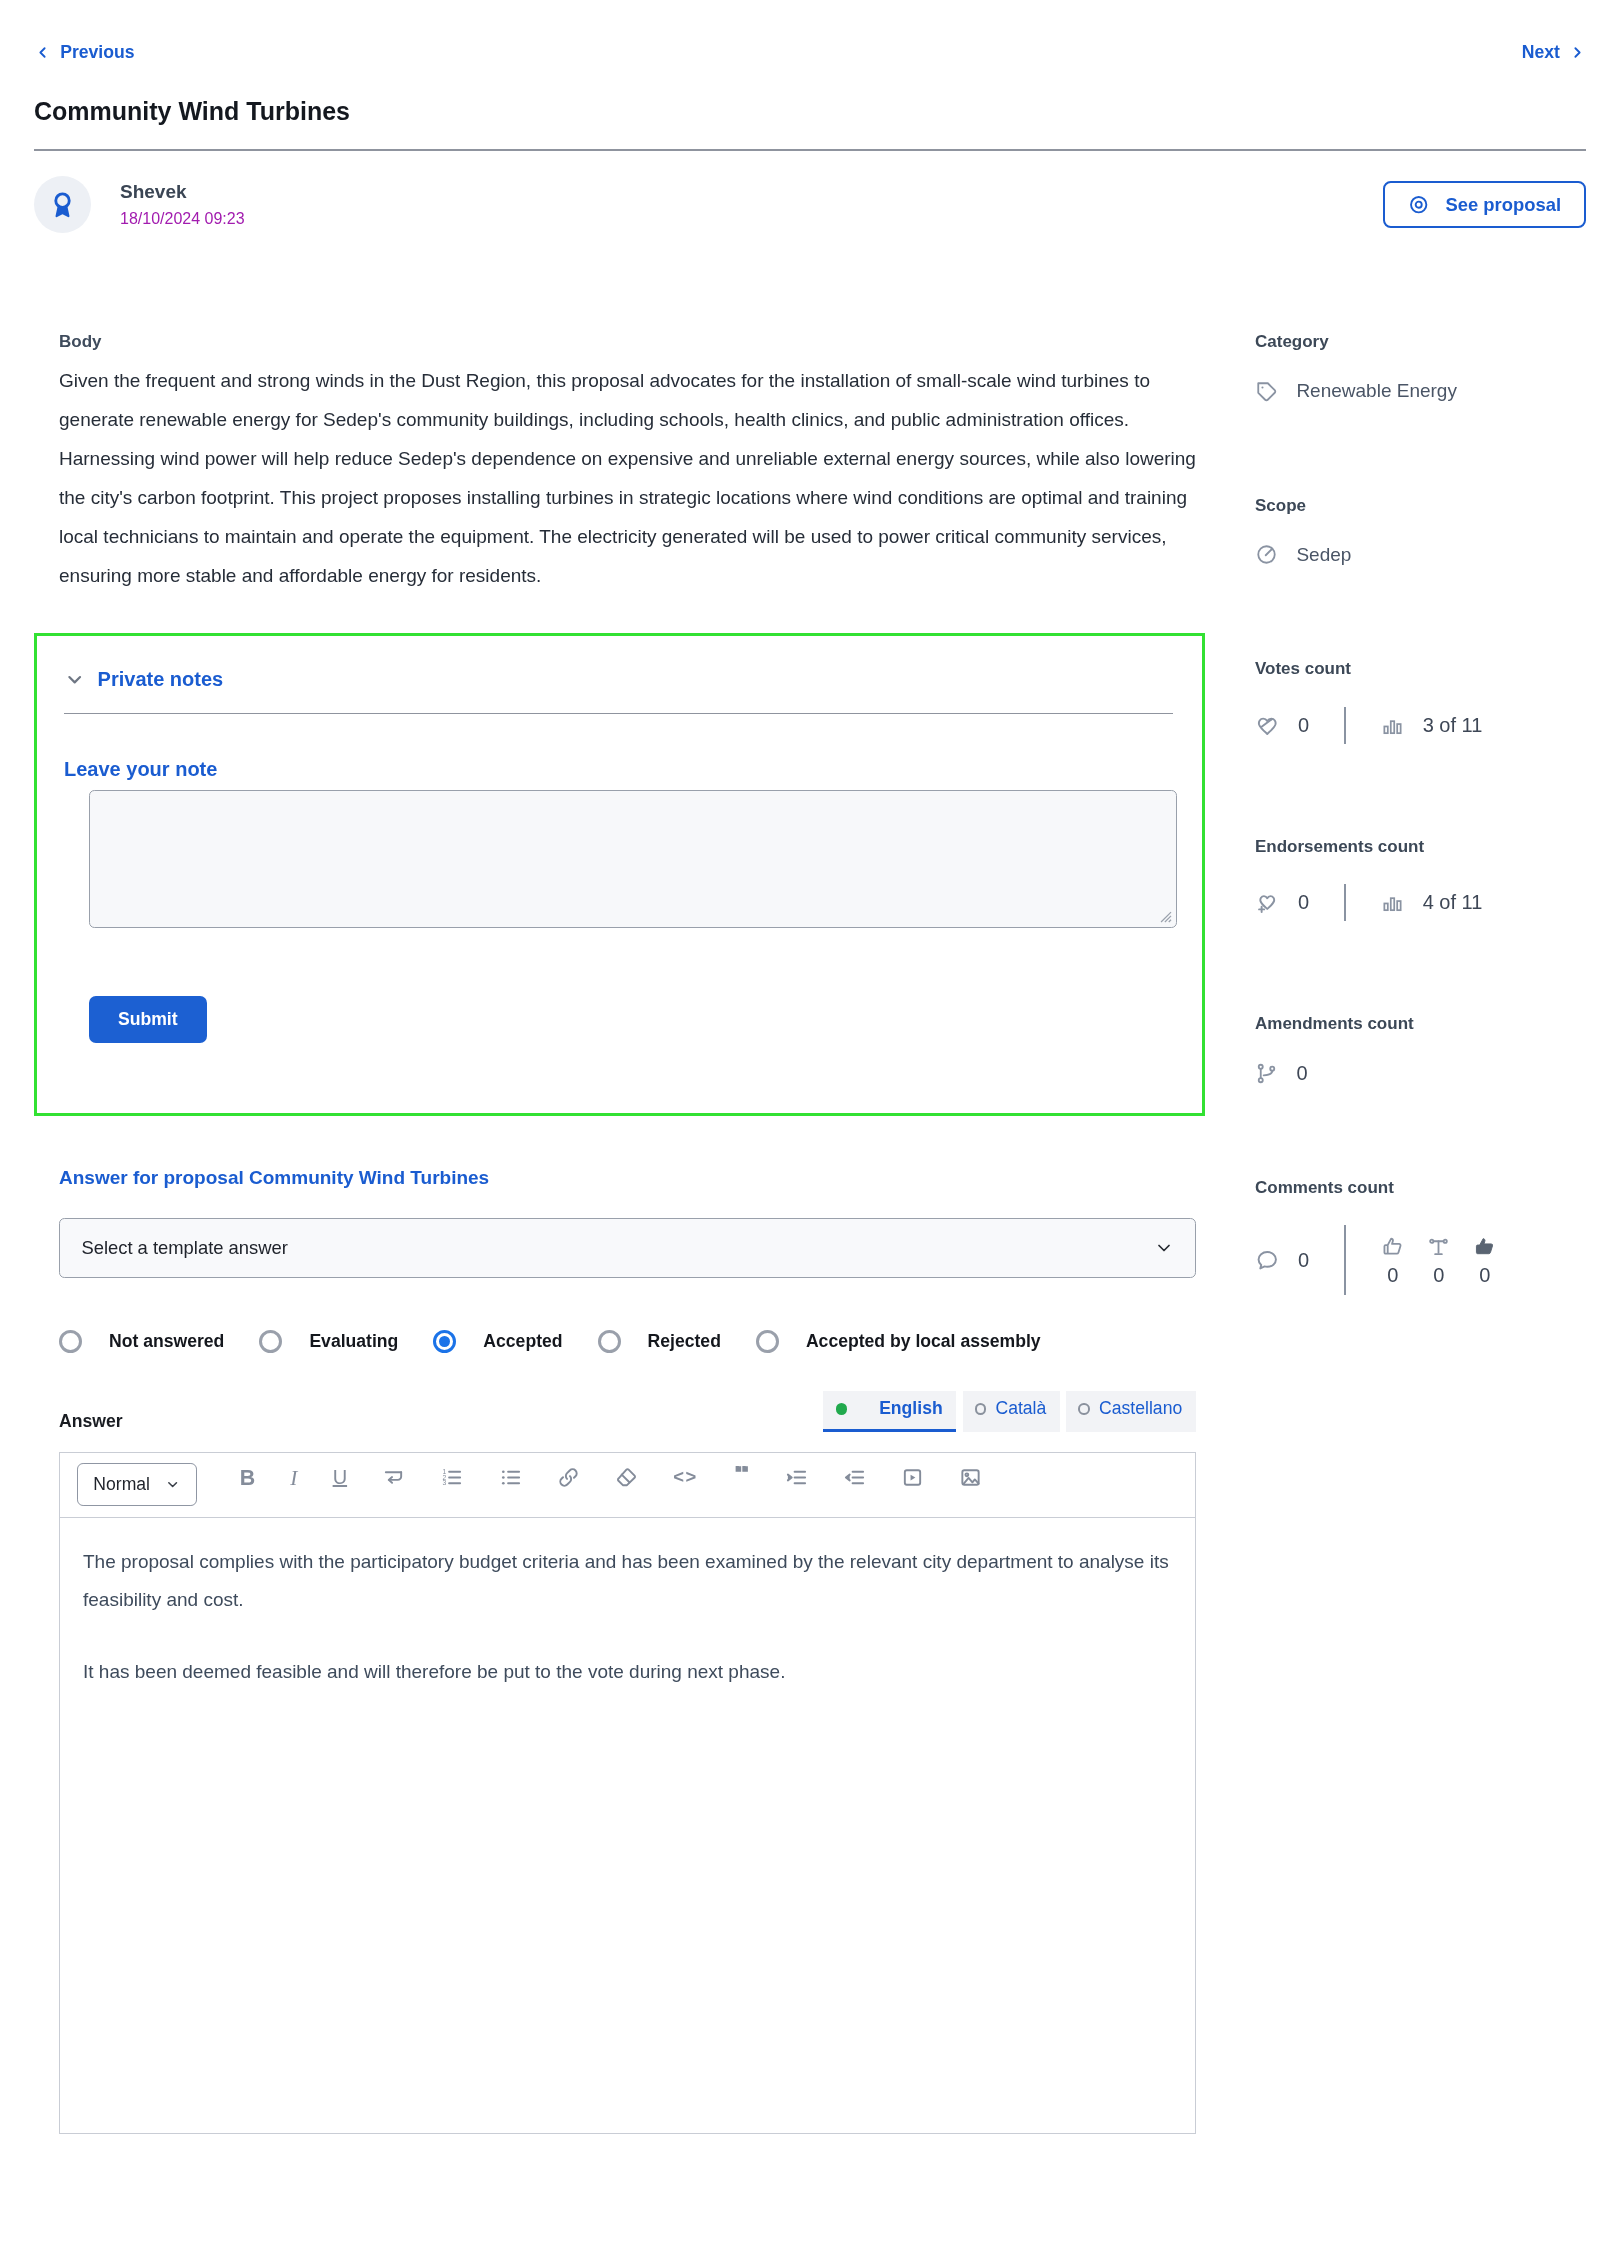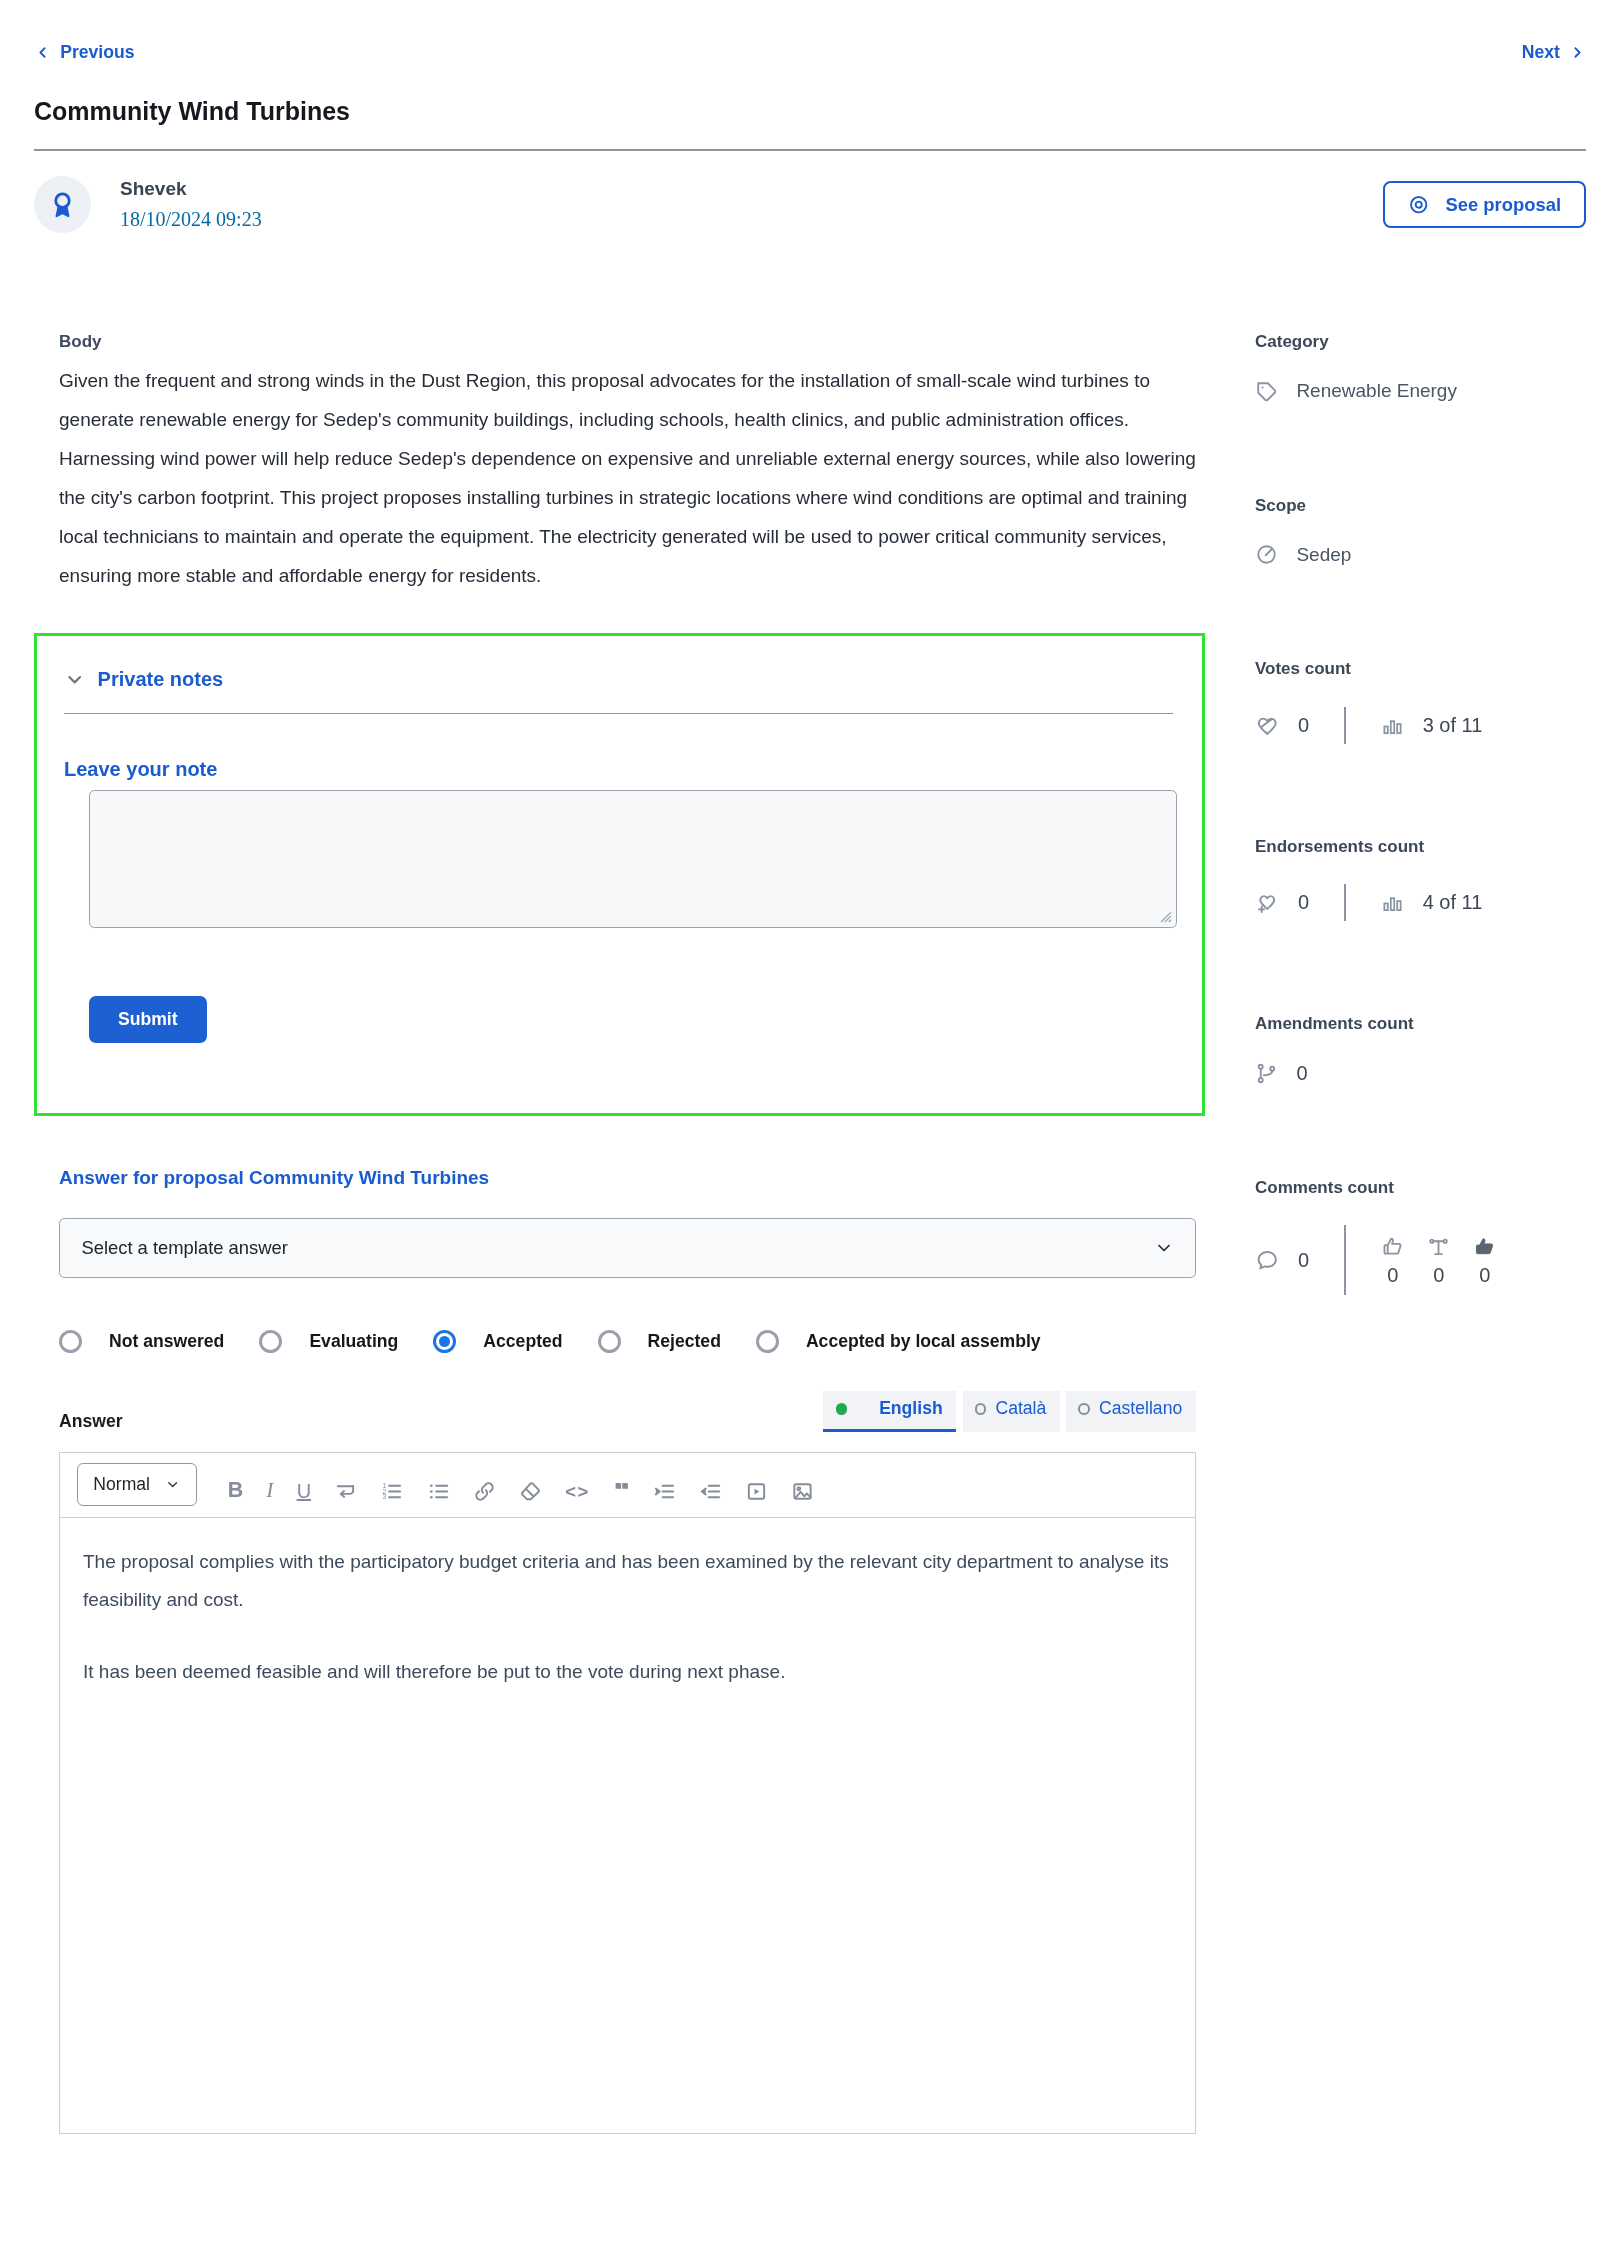--- a/index.html
+++ b/index.html
@@ -12,21 +12,21 @@
   .nav-link svg { display:block; }
 
   .page-title { margin-top:34px; font-size:25px; font-weight:bold; color:#14181f; }
   .header-divider { margin-top:23px; height:0; border:none; border-top:2.3px solid #8f949e; }
 
   
   .author-row { margin-top:25px; display:flex; align-items:center; }
   .avatar { width:57px; height:57px; border-radius:50%; background:#edf0f5; display:flex; align-items:center; justify-content:center; color:#1a5cd0; flex:none; }
   .author-info { margin-left:29px; }
   .author-name { font-size:19px; font-weight:bold; color:#3a4554; }
-  .author-date { margin-top:7.7px; font-size:20px; color:#0369a1;font-family:Liberation Serif, serif; }
+  .author-date { margin-top:7.7px; font-size:16px; color:#a21caf; }
   .see-proposal-btn { margin-left:auto; display:flex; align-items:center; gap:16px; border:2.3px solid #1a5cd0; border-radius:7.7px; background:#fff; color:#1a5cd0; font-weight:bold; font-size:18.4px; padding:10.7px 23px; cursor:pointer; font-family:inherit; }
 
   
   .content-row { display:flex; margin-top:99px; align-items:flex-start; }
   .main-col { width:1171px; flex:none; }
   .sidebar { width:331px; margin-left:auto; flex:none; }
 
   
   .detail-panel { padding-left:25px; }
   .field-label { font-size:17px; font-weight:bold; color:#3e4b5c; }
@@ -62,21 +62,21 @@
   .answer-label-row { margin-top:38px; display:flex; align-items:flex-end; justify-content:space-between; width:1137px; }
   .answer-label { font-size:17.6px; font-weight:bold; color:#191c22; }
   .lang-tabs { display:flex; gap:6.1px; }
   .lang-chip { display:flex; align-items:center; gap:9.2px; background:#f2f3f6; padding:7.7px 13.8px 9.2px 12.2px; font-size:17.6px; color:#1a5cd0; cursor:pointer; border-bottom:3.1px solid transparent; }
   .lang-chip.active { font-weight:bold; border-bottom:3.1px solid #1a5cd0;gap:32px; }
   .lang-dot { width:11.5px; height:11.5px; border-radius:50%; box-sizing:border-box; border:2.3px solid #8a919d; flex:none; }
   .lang-chip.active .lang-dot { border:none; background:#21a94d; }
 
   
   .editor { margin-top:20px; width:1137px; box-sizing:border-box; border:1.5px solid #c9cdd5; background:#fff; }
-  .editor-toolbar { display:flex; align-items:flex-end; gap:17px; padding:10.7px 17px; border-bottom:1.5px solid #c9cdd5; color:#7f8796; }
+  .editor-toolbar { display:flex; align-items:flex-start; gap:29px; padding:10.7px 17px; border-bottom:1.5px solid #c9cdd5; color:#7f8796; }
   .para-style-btn { display:flex; align-items:center; gap:15.3px; border:1.5px solid #8f96a3; border-radius:6.1px; background:#fff; padding:10px 15.3px; font-family:inherit; font-size:17.6px; color:#1f232b; cursor:pointer; margin-right:10.7px; }
   .para-style-btn .chev { color:#3a4049; }
   .tb { background:none; border:none; padding:3.1px; color:#848c9a; cursor:pointer; display:flex; align-items:center; justify-content:center; font-family:inherit; }
   .tb .glyph-b { font-size:21.4px; font-weight:bold; }
   .tb .glyph-i { font-size:21.4px; font-style:italic; font-family:"Liberation Serif", serif; }
   .tb .glyph-u { font-size:20px; text-decoration:underline; }
   .tb .glyph-code { font-size:18.4px; font-weight:bold; letter-spacing:1.5px; }
   .tb .glyph-quote { font-size:31px; line-height:15.3px; height:20px; overflow:hidden; }
   .editor-content { padding:24.5px 23px; font-size:19px; line-height:38px; color:#3e4b5c; min-height:566px; outline:none; }
   .editor-content p { margin:0; }

